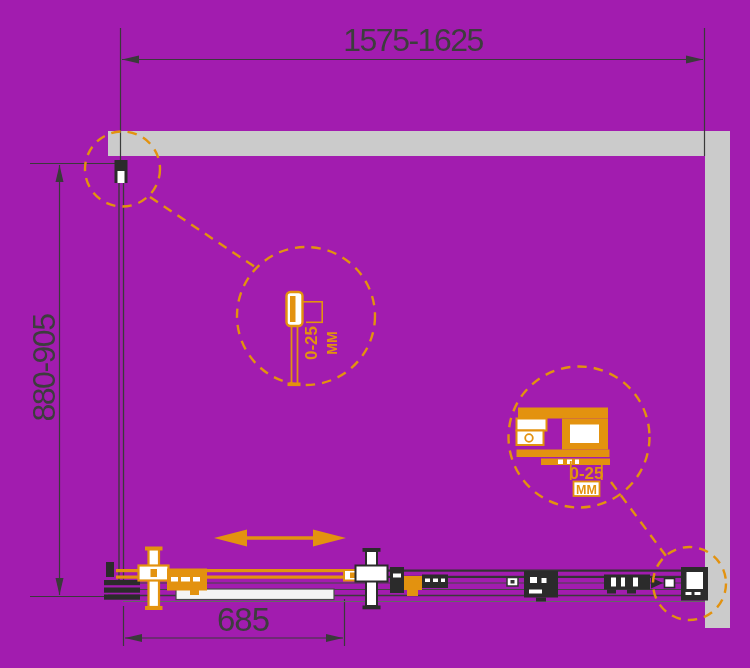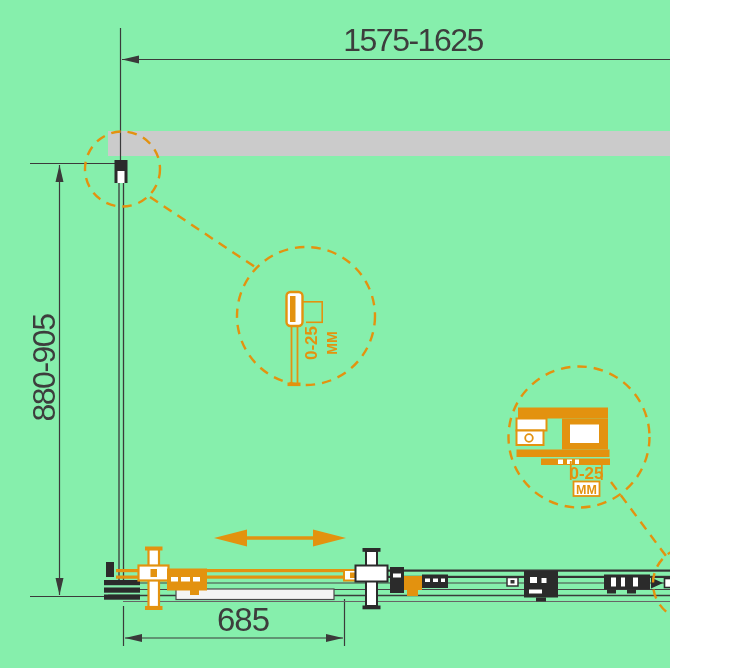--- a/index.html
+++ b/index.html
@@ -1,19 +1,19 @@
 <!DOCTYPE html>
 <html><head>
 <meta charset="utf-8">
 <style>
   html,body{margin:0;padding:0;background:#ffffff;}
   .canvas{
     position:relative;
-    width:670px;height:668px;
-    background:#86efac;
+    width:750px;height:668px;
+    background:#a21caf;
     overflow:hidden;
     font-family:"Liberation Sans", sans-serif;
   }
   svg{display:block;}
   text{
     font-family:"Liberation Sans", sans-serif;
     fill:#3d3d3d;
   }
   .dim-text{font-size:32px;letter-spacing:-1.5px;}
   .dim-text-small{font-size:33px;letter-spacing:-1px;}

